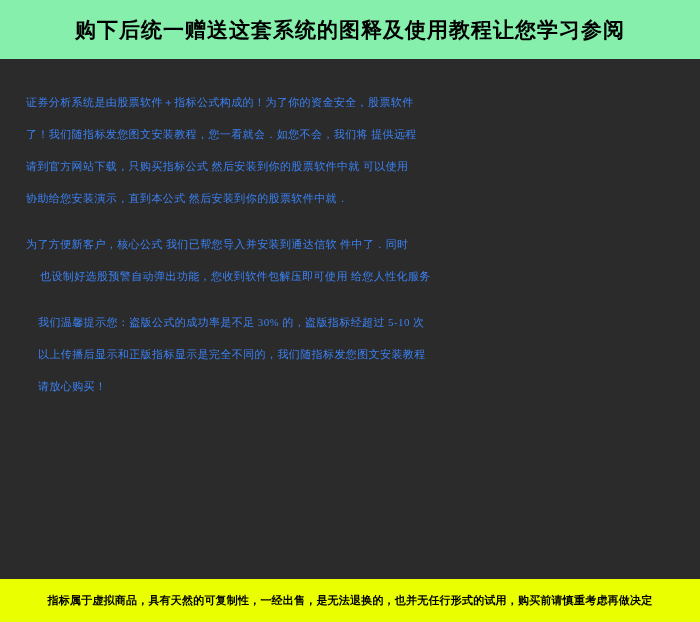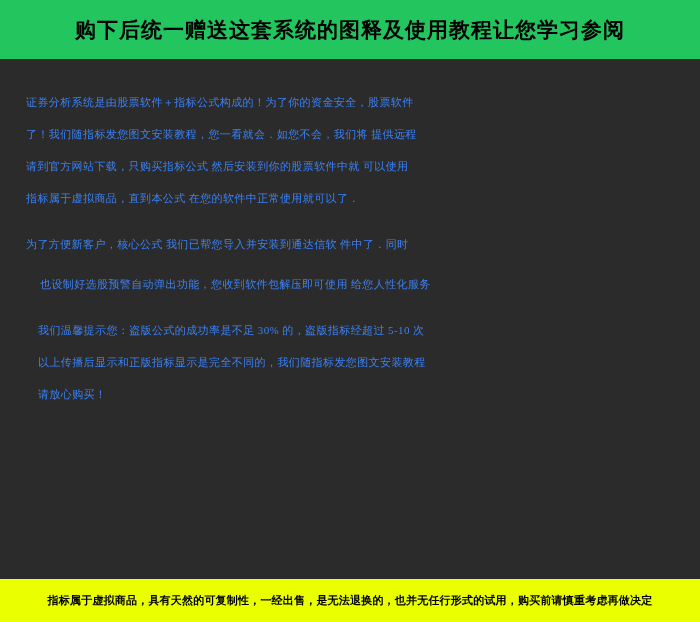--- a/index.html
+++ b/index.html
@@ -17,21 +17,21 @@
     position: relative;
     width: 700px;
     height: 622px;
     background: #2b2b2b;
     box-sizing: border-box;
     display: flex;
     flex-direction: column;
   }
   
   .top-banner {
-    background: #22c55e;
+    background: #86efac;
     color: #000000;
     height: 62px;
     display: flex;
     align-items: center;
     justify-content: center;
     box-sizing: border-box;
     border-bottom: 3px solid #2b2b2b;
   }
   .top-banner-text {
     font-size: 21px;
@@ -58,21 +58,20 @@
   .line {
     font-size: 11px;
     line-height: 32px;
     letter-spacing: 0.4px;
     color: #3b82f6;
     white-space: nowrap;
     font-family: Liberation Serif, serif;
   }
   .line.indent {
     padding-left: 14px;
-    margin-top: 8px;
   }
   
   .bottom-banner {
     background: #eaff00;
     color: #000000;
     height: 46px;
     display: flex;
     align-items: center;
     justify-content: center;
     box-sizing: border-box;
@@ -95,21 +94,21 @@
   <div class="top-banner">
     <div class="top-banner-text">购下后统一赠送这套系统的图释及使用教程让您学习参阅</div>
   </div>
 
   <div class="body-area">
 
     <div class="para">
       <div class="line">证券分析系统是由股票软件＋指标公式构成的！为了你的资金安全，股票软件</div>
       <div class="line">了！我们随指标发您图文安装教程，您一看就会．如您不会，我们将 提供远程</div>
       <div class="line">请到官方网站下载，只购买指标公式  然后安装到你的股票软件中就 可以使用</div>
-      <div class="line">指标属于虚拟商品，直到本公式 在您的软件中正常使用就可以了．</div>
+      <div class="line">协助给您安装演示，直到本公式 然后安装到你的股票软件中就．</div>
     </div>
 
     <div class="para">
       <div class="line">为了方便新客户，核心公式  我们已帮您导入并安装到通达信软 件中了．同时</div>
       <div class="line indent">也设制好选股预警自动弹出功能，您收到软件包解压即可使用 给您人性化服务</div>
     </div>
 
     <div class="para">
       <div class="line">我们温馨提示您：盗版公式的成功率是不足 30% 的，盗版指标经超过 5-10 次</div>
       <div class="line">以上传播后显示和正版指标显示是完全不同的，我们随指标发您图文安装教程</div>

